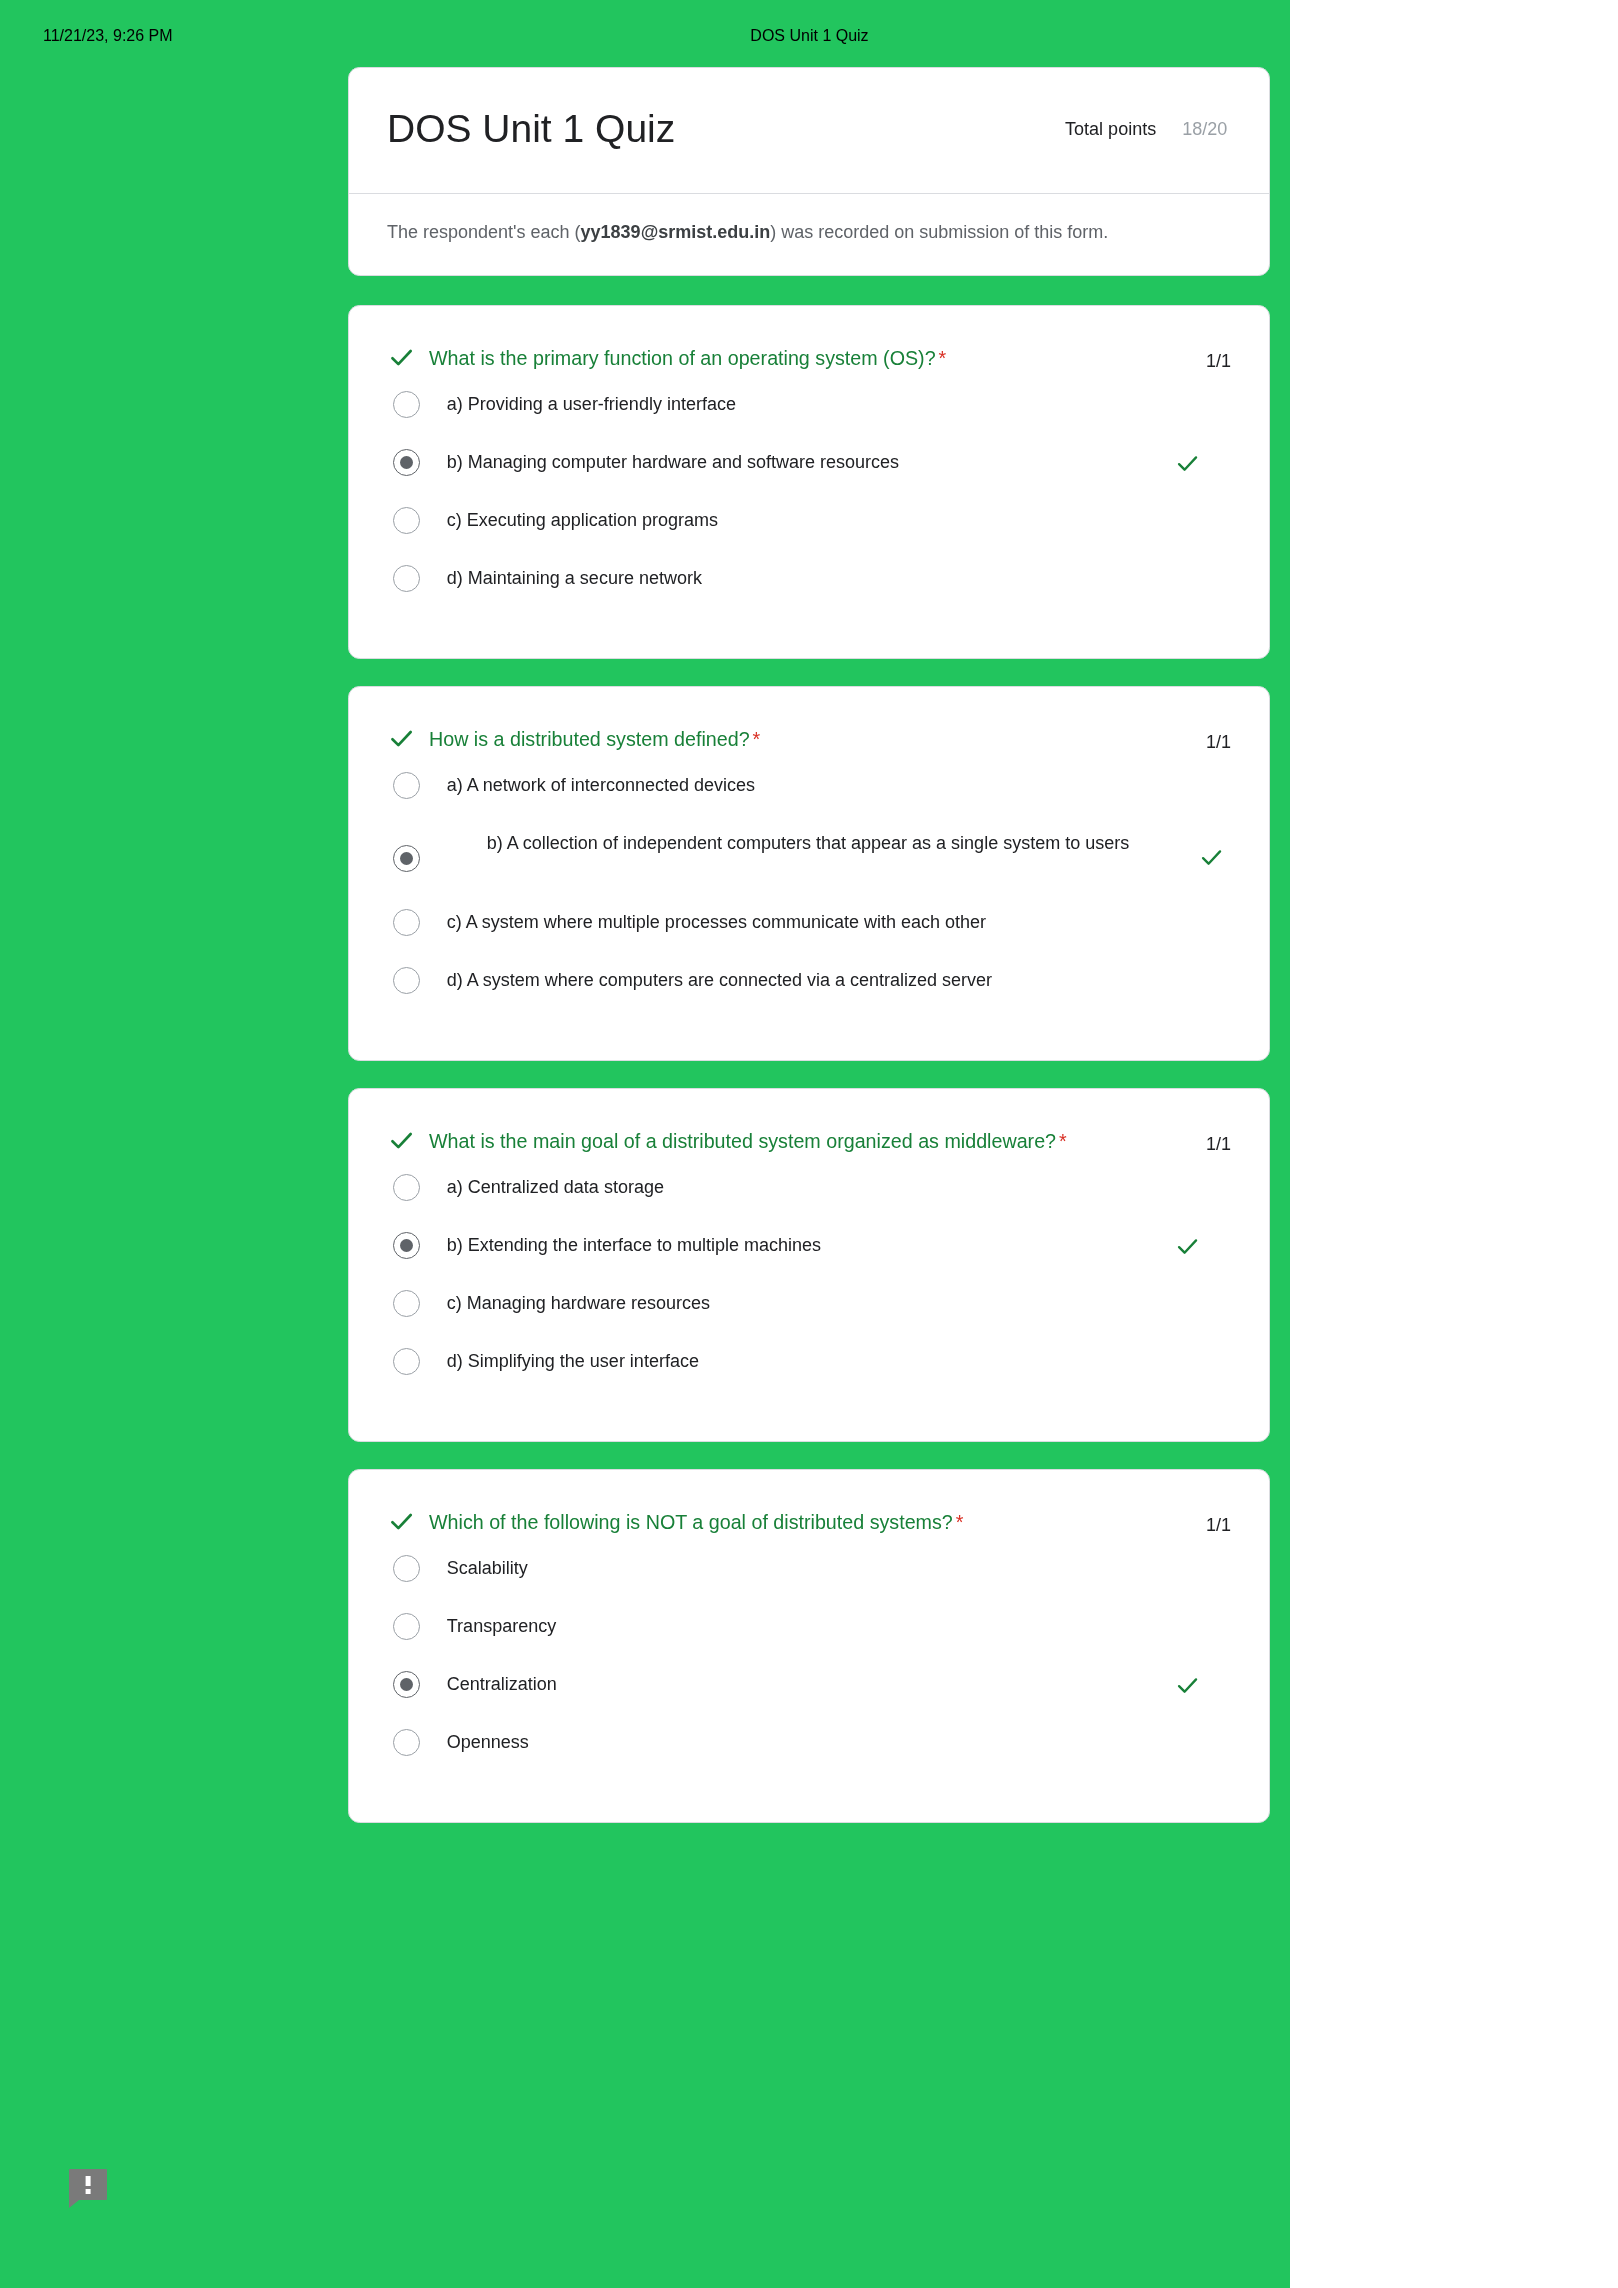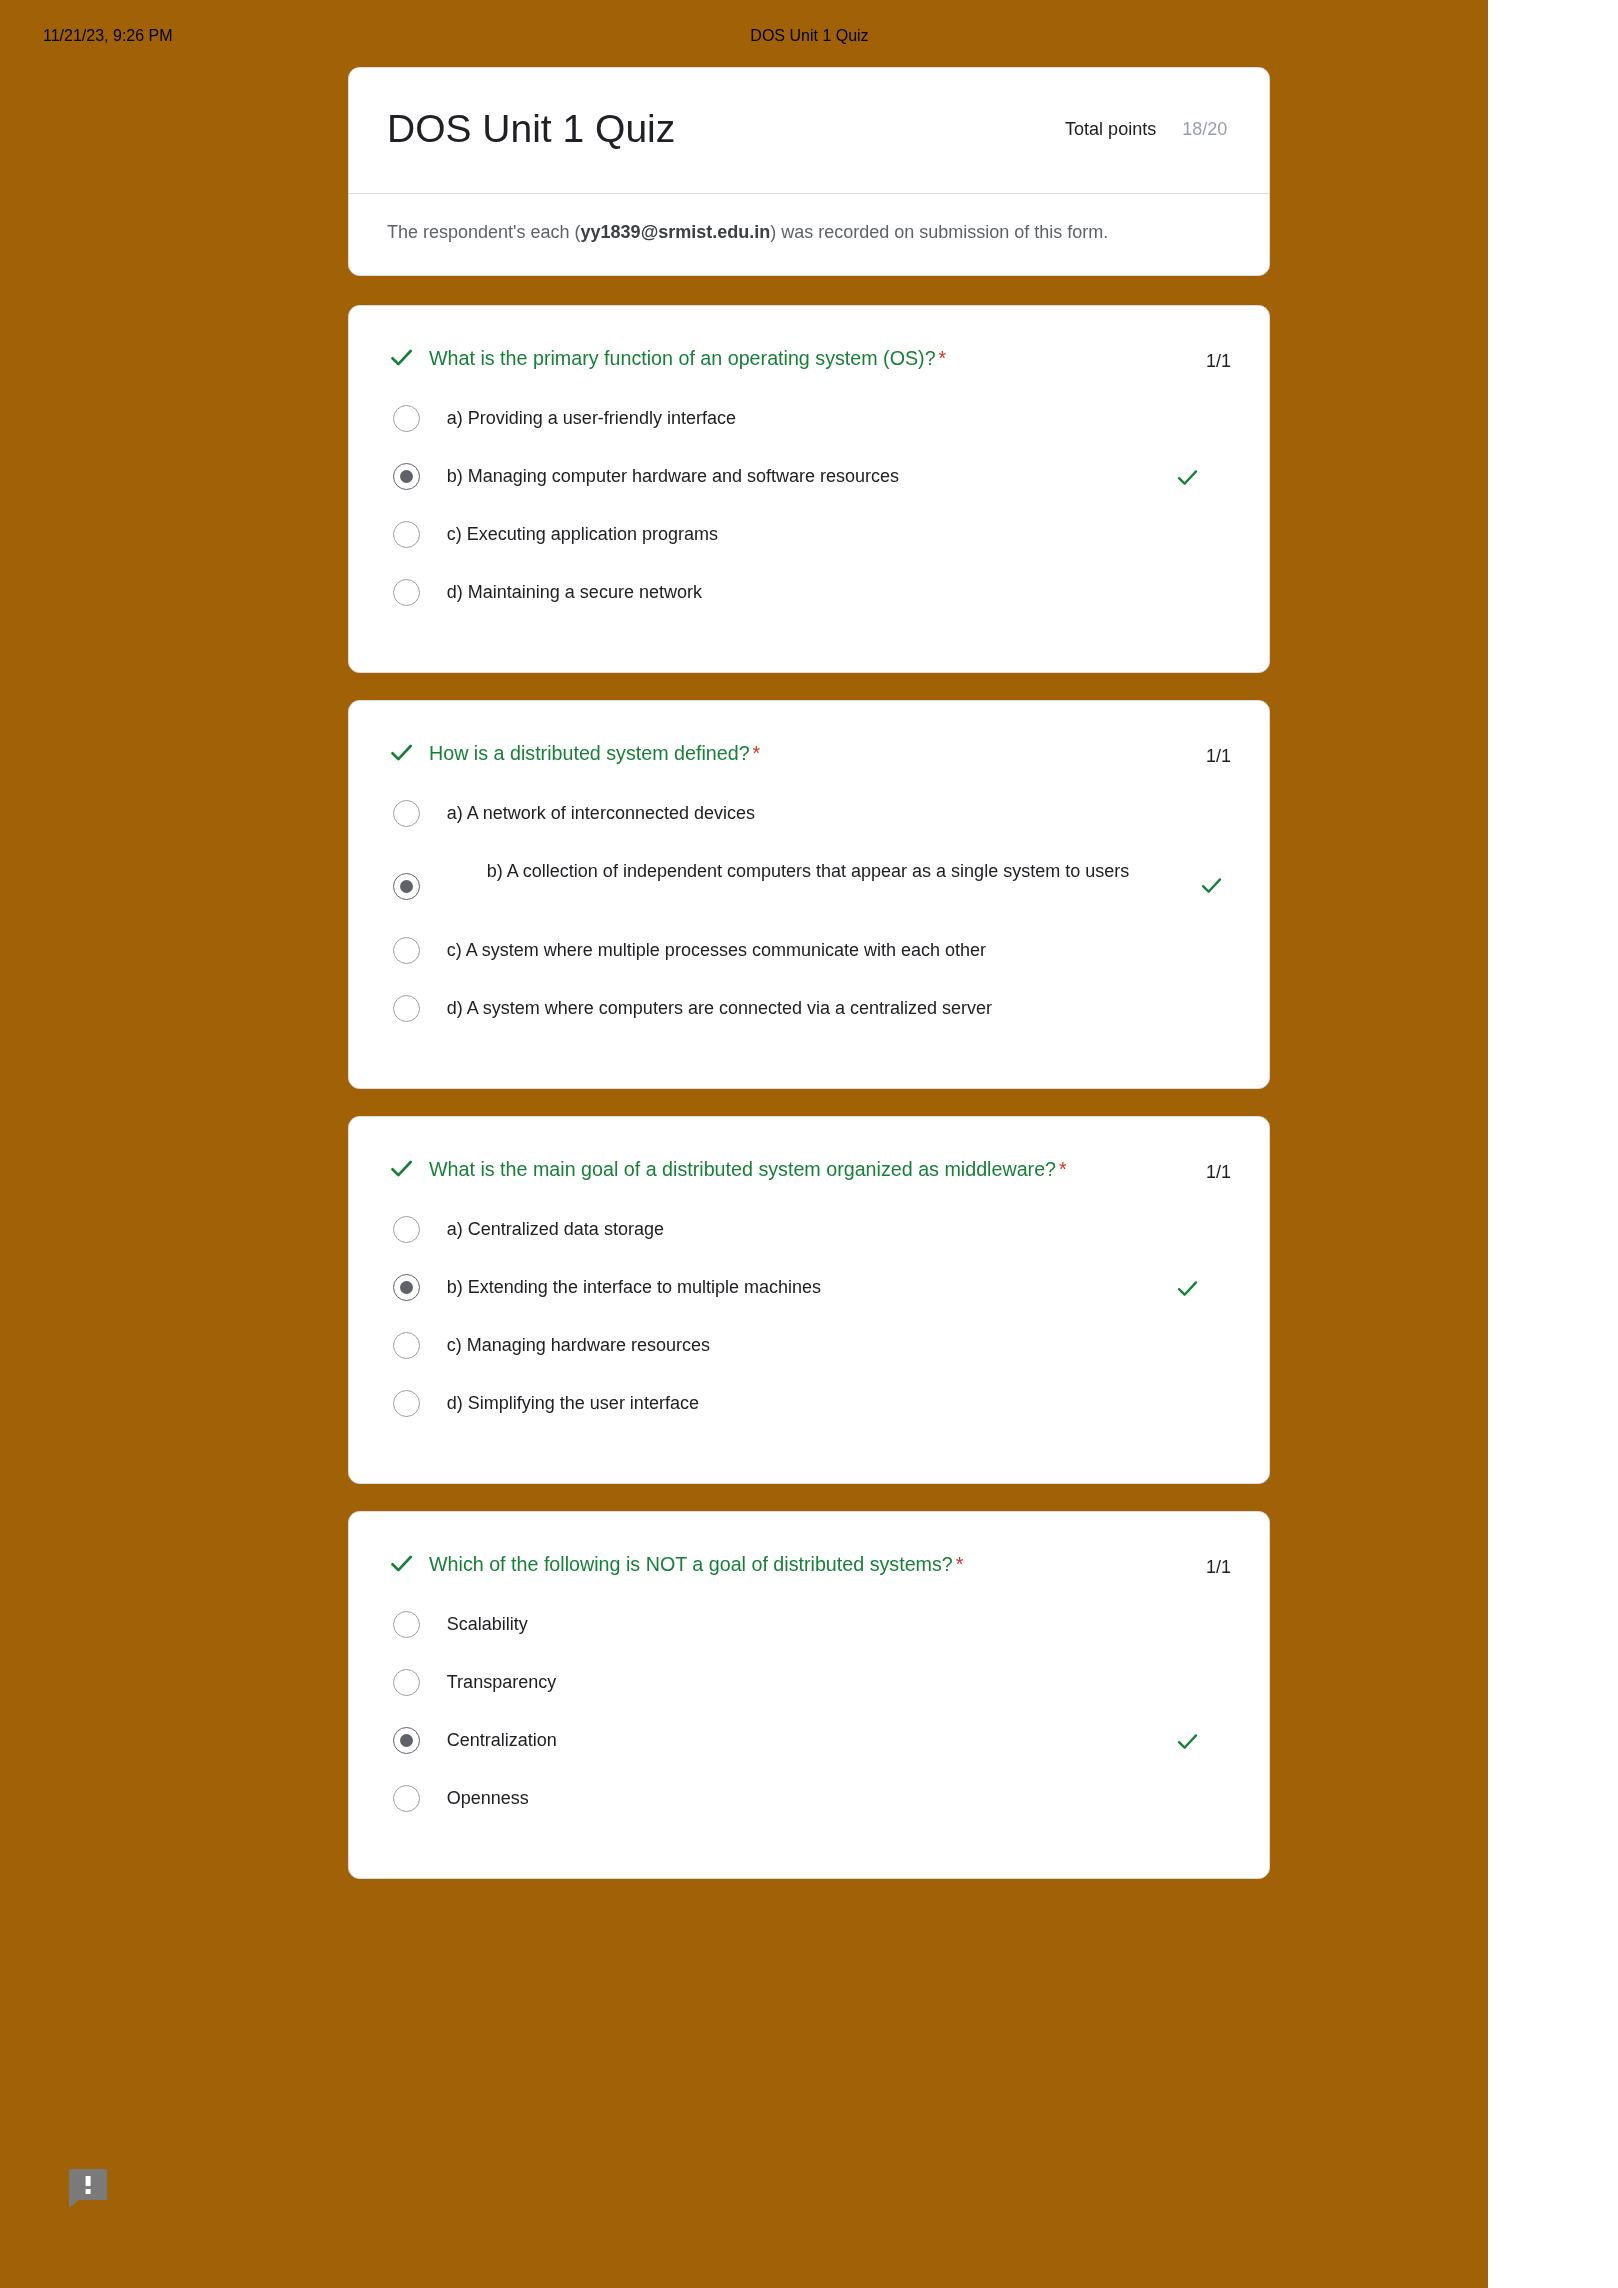--- a/index.html
+++ b/index.html
@@ -7,23 +7,23 @@
     margin: 0;
     padding: 0;
     background: #ffffff;
     width: 1619px;
     height: 2288px;
     font-family: "Liberation Sans", sans-serif;
     -webkit-font-smoothing: antialiased;
   }
   .page {
     position: relative;
-    width: 1488px;
+    width: 1290px;
     height: 2288px;
-    background: #a16207;
+    background: #22c55e;
     overflow: hidden;
   }
 
   
   .print-header {
     position: absolute;
     top: 25px;
     left: 0;
     width: 1619px;
     height: 21px;
@@ -132,21 +132,21 @@
     flex: 0 0 auto;
     font-size: 18px;
     color: #202124;
     padding-top: 3.8px;
     white-space: nowrap;
     text-align: right;
     min-width: 35px;
   }
 
   .options {
-    margin-top: 30px;
+    margin-top: 16px;
     padding-left: 5.8px;
   }
   .option-row {
     display: flex;
     align-items: flex-start;
     position: relative;
     min-height: 58px;
     padding-right: 5.8px;
   }
   .option-row.tall { min-height: 79px; gap: 40px; }

